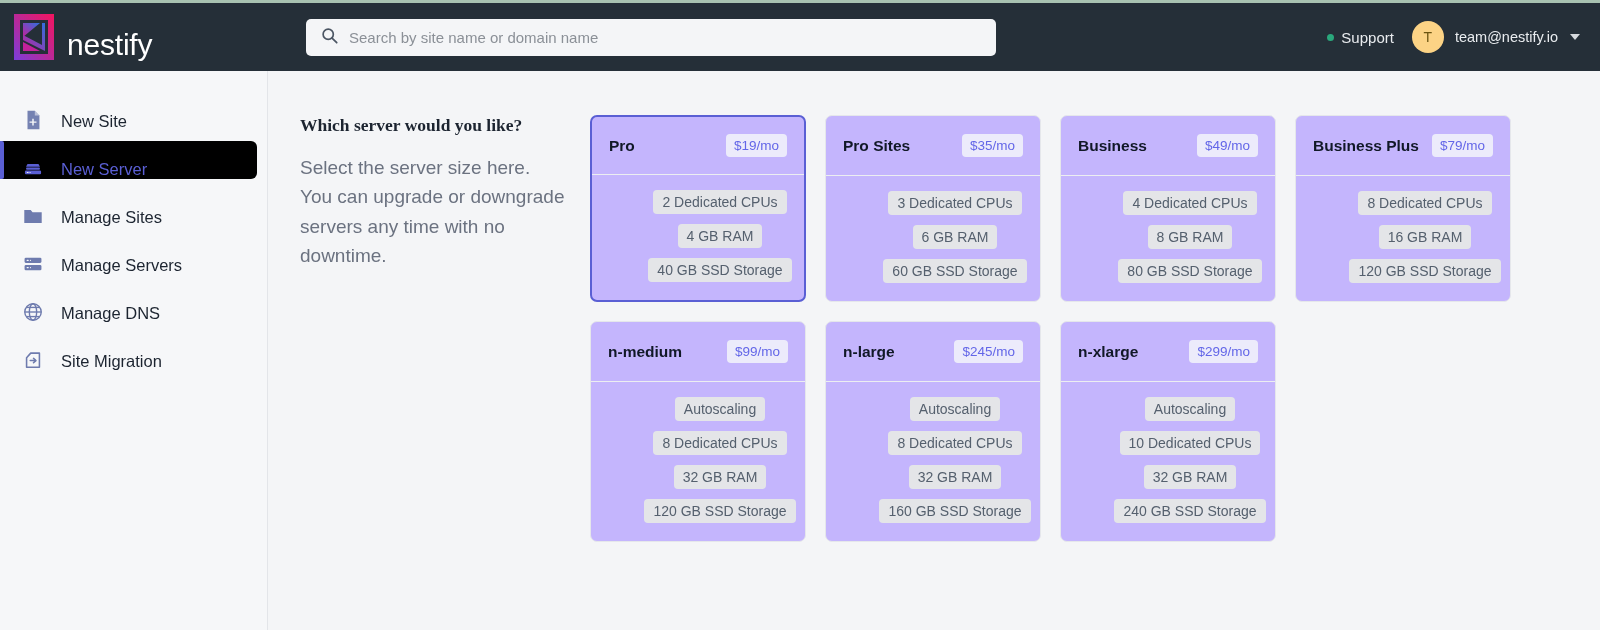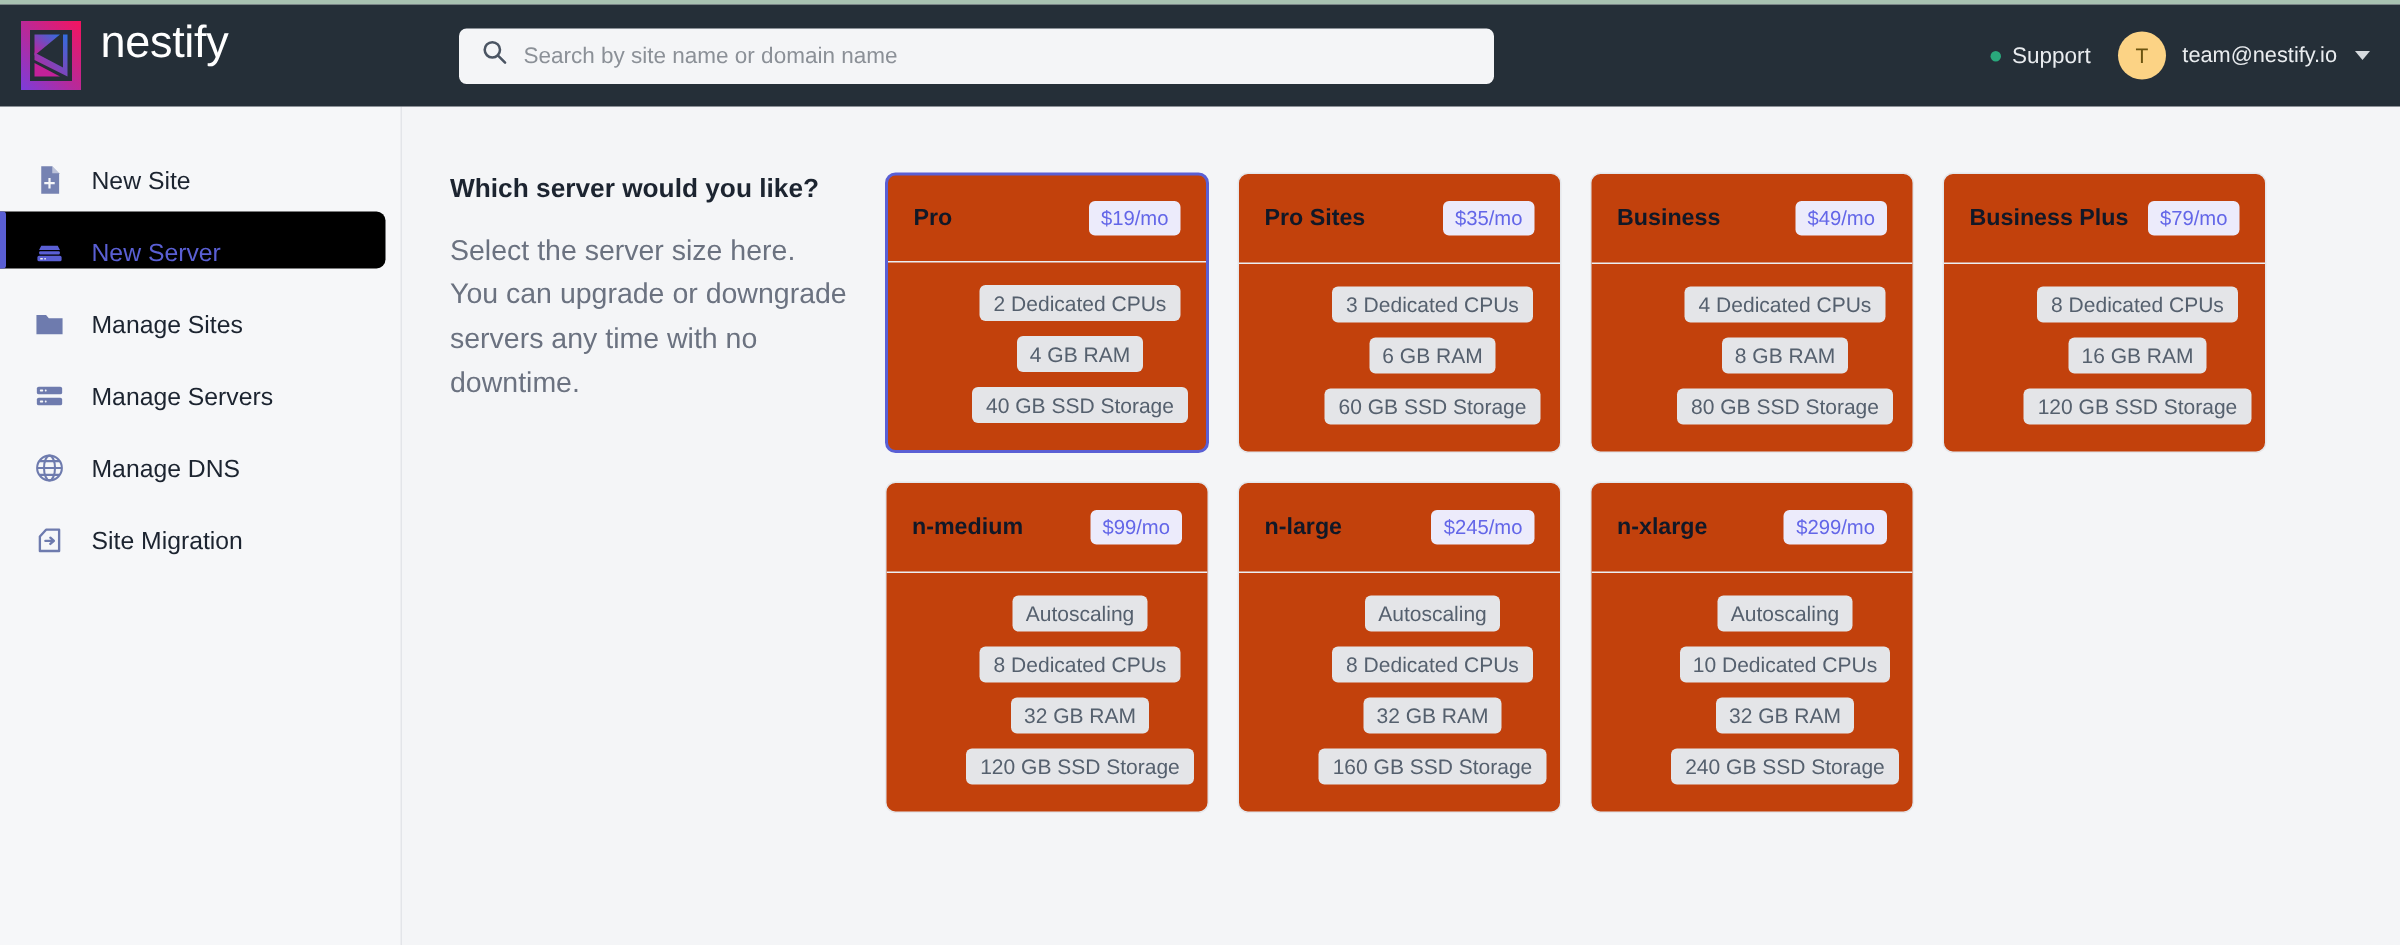--- a/index.html
+++ b/index.html
@@ -15,21 +15,21 @@
   .top-strip { height: 3px; width: 100%; background: #a8c2b1; }
 
   
   .header {
     height: 68px; width: 100%;
     background: #252f38;
     display: flex; align-items: center;
     padding: 0 20px 0 14px;
     position: relative;
   }
-  .brand { display: flex; align-items: flex-start; gap: 13px; width: 255px; flex: none; }
+  .brand { display: flex; align-items: flex-end; gap: 13px; width: 255px; flex: none; }
   .logo-mark { width: 40px; height: 46px; display: block; }
   .brand-name {
     color: #ffffff; font-size: 30px; font-weight: 400; letter-spacing: -0.2px;
     line-height: 1;
   }
   .search-wrap {
     flex: none; margin-left: 37px;
     width: 690px; height: 37px;
     background: #f4f5f7; border-radius: 5px;
     display: flex; align-items: center; gap: 11px;
@@ -87,28 +87,28 @@
   .nav-item.active::before {
     content: ""; position: absolute; left: 0; top: 0; bottom: 0;
     width: 4px; background: #5a5fd4; border-radius: 0 2px 2px 0;
   }
   .nav-item.active .nav-label { color: #5a5fd4; }
   .nav-item.active .nav-icon { color: #5a5fd4; }
 
   
   .main { flex: 1; background: #f4f5f7; padding: 44px 0 0 32px; display: flex; }
   .intro { width: 290px; flex: none; padding-right: 24px; }
-  .intro-title { font-size: 17.5px; font-weight: 700; color: #1c2430; margin-bottom: 17px; }
+  .intro-title { font-size: 17.5px; font-weight: 700; color: #1c2430; margin-bottom: 17px; font-family: Liberation Serif, serif; }
   .intro-desc { font-size: 19px; line-height: 1.55; color: #6b7280; }
 
   .plans { flex: 1; }
   .plan-row { display: flex; gap: 19px; margin-bottom: 19px; }
   .plan-card {
     width: 216px; flex: none;
-    background: #c2410c; border: 1px solid #e5e7eb; border-radius: 7px;
+    background: #c4b5fd; border: 1px solid #e5e7eb; border-radius: 7px;
     cursor: pointer; overflow: hidden;
   }
   .plan-card.selected { border: 2px solid #5a5fd4; }
   .plan-head {
     height: 60px; display: flex; align-items: center; justify-content: space-between;
     padding: 0 17px; border-bottom: 1px solid #eceef1;
   }
   .plan-card.selected .plan-head { height: 58px; }
   .plan-name { font-size: 15.5px; font-weight: 700; color: #111827; }
   .plan-price {

